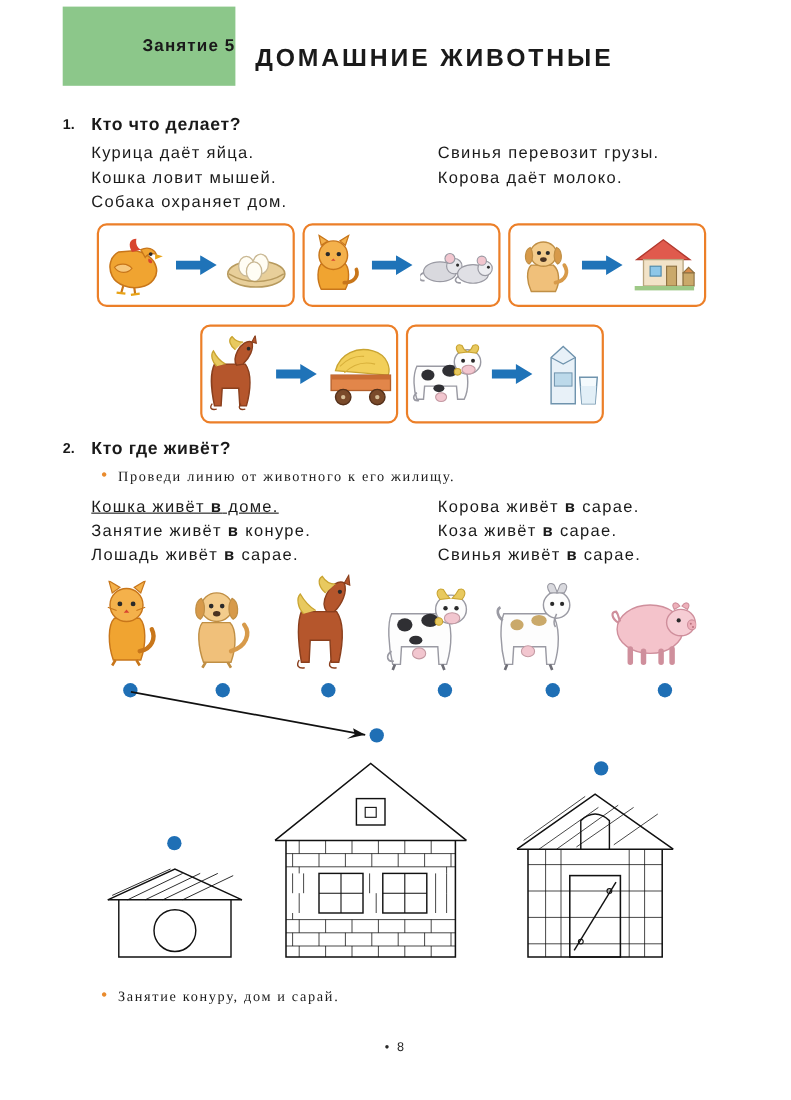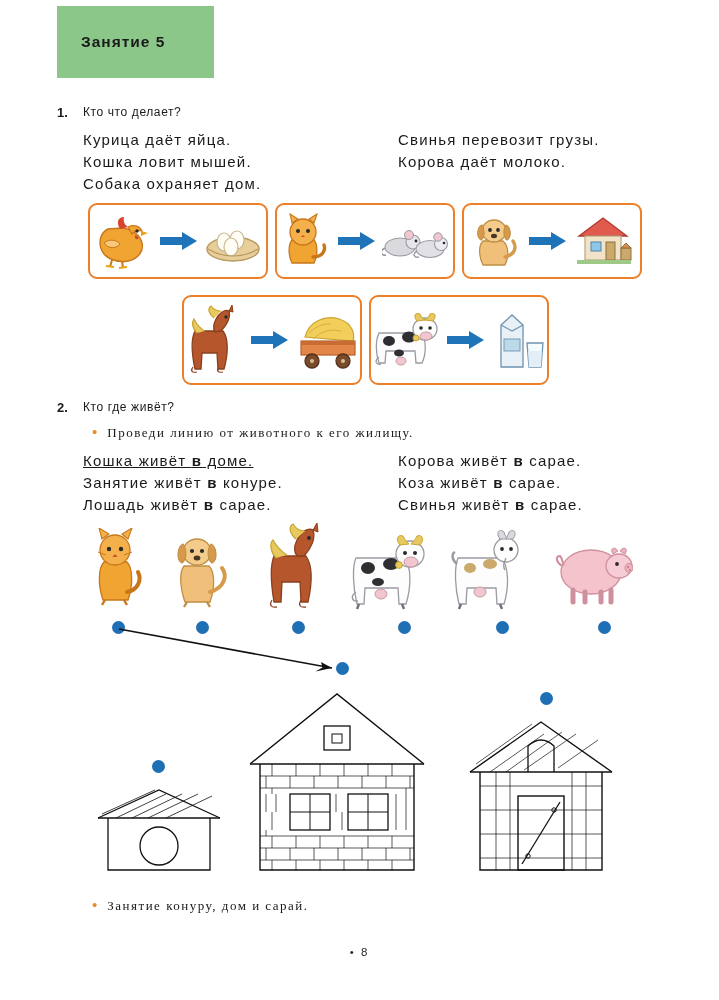--- a/index.html
+++ b/index.html
@@ -13,40 +13,40 @@
     overflow:hidden;
   }
   .page { position:relative; width:719px; height:1000px; }
 
   
   .header { position:absolute; left:0; top:0; width:100%; height:92px; }
   .lesson-tab {
     position:absolute; left:57px; top:6px;
     width:157px; height:72px;
     background:#8cc78a;
-    display:flex; align-items:center; justify-content:flex-start;padding-left:24px;
+    display:flex; align-items:center; justify-content:flex-end;padding-left:24px;
   }
   .lesson-tab span {
     font-size:15.5px; font-weight:bold; letter-spacing:1px; color:#1a1a1a;
     white-space:nowrap;
   }
   .page-title {
     position:absolute; left:232px; top:40px;
     font-size:22.5px; font-weight:bold; letter-spacing:2.6px;
     white-space:nowrap;
   }
 
   
   .task-num {
     position:absolute;
     font-size:13px; font-weight:bold;
   }
   .task-head {
     position:absolute;
-    font-size:12px; font-weight:normal; letter-spacing:.6px;
+    font-size:16px; font-weight:bold; letter-spacing:.6px;
     white-space:nowrap;
   }
   .bullet-row { position:absolute; display:flex; align-items:flex-start; }
   .bullet-dot {
     color:#e98b2d; font-size:15px; line-height:13px; margin-right:10px;
   }
   .bullet-text {
     font-size:13px; letter-spacing:1.5px; white-space:nowrap;font-family:Liberation Serif, serif;
   }
   .sent {
@@ -83,20 +83,21 @@
 </style>
 </head>
 <body>
 
 <div class="page">
 
   <div class="header">
     <div class="lesson-tab">
       <span>Занятие  5</span>
     </div>
+    <div class="page-title">ДОМАШНИЕ  ЖИВОТНЫЕ</div>
   </div>
 
   <div class="task-num" style="left:57px; top:105px;">1.</div>
   <div class="task-head" style="left:83px; top:105px;">Кто что делает?</div>
 
   <div class="sent" style="left:83px; top:131px;">Курица  даёт  яйца.</div>
   <div class="sent" style="left:83px; top:153px;">Кошка  ловит  мышей.</div>
   <div class="sent" style="left:83px; top:175px;">Собака  охраняет  дом.</div>
   <div class="sent" style="left:398px; top:131px;">Свинья  перевозит  грузы.</div>
   <div class="sent" style="left:398px; top:153px;">Корова  даёт  молоко.</div>

